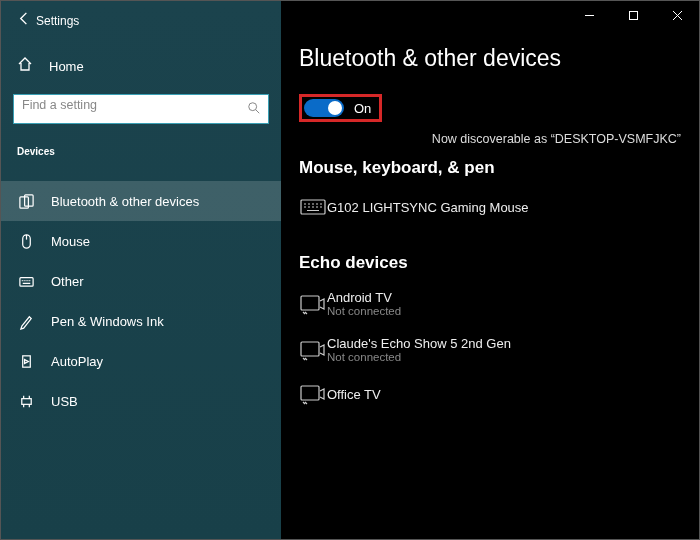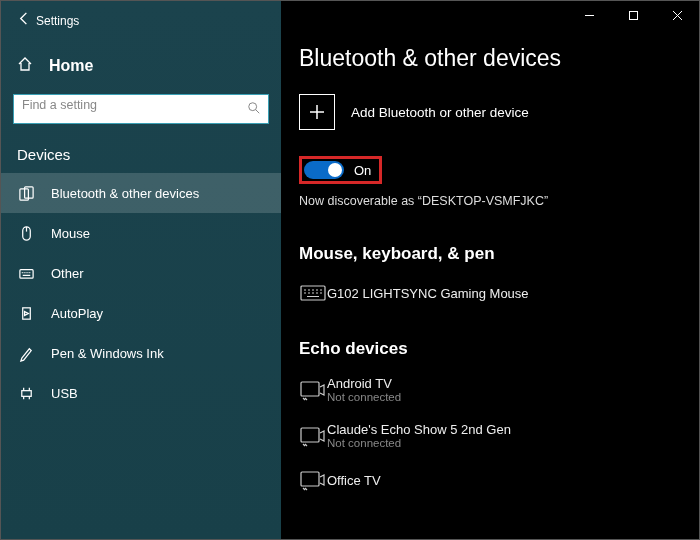--- a/index.html
+++ b/index.html
@@ -3,26 +3,26 @@
   <meta charset="utf-8">
   <style>
     * { margin: 0; padding: 0; box-sizing: border-box; font-family: "Segoe UI", Arial, sans-serif; }
     body { width: 700px; height: 540px; overflow: hidden; display: flex; background: #000; color: #fff; border: 1px solid #555;}
     .sidebar { width: 280px; height: 100%; background: #1d4a54; background: linear-gradient(180deg,#1b434d,#184049); display: flex; flex-direction: column; }
     .sb-top { display: flex; align-items: center; gap: 4px; padding: 10px 16px; }
     .sb-top svg { width: 15px; height: 15px; }
     .sb-title { font-size: 12px; font-weight: 400; }
     .sb-home { display: flex; align-items: center; gap: 16px; padding: 10px 16px; margin-top: 6px; cursor: pointer; }
     .sb-home svg { width: 16px; height: 16px; }
-    .sb-home-label { font-size: 16px; font-weight: bold; }
+    .sb-home-label { font-size: 13px; }
     .search-wrap { margin: 8px 12px; position: relative; }
     .search { width: 100%; height: 30px; background: #fff; border: 1px solid #3aa0b5; padding: 0 30px 8px 8px; font-size: 12.5px; color: #333; outline: none; }
     .search::placeholder { color: #888; }
     .search-icon { position: absolute; right: 8px; top: 7px; width: 14px; height: 14px; color: #666; }
-    .sb-section { font-size: 15px; font-weight: 400; padding: 14px 16px 10px; }
+    .sb-section { font-size: 10px; font-weight: 700; padding: 14px 16px 24px; }
     .sb-items { display: flex; flex-direction: column; }
     .sb-item { display: flex; align-items: center; gap: 16px; padding: 11px 16px; cursor: pointer; font-size: 13px; }
     .sb-item.selected { background: rgba(255,255,255,0.16); }
     .sb-item .ic { width: 18px; height: 18px; display: flex; align-items: center; justify-content: center; }
     .sb-item .ic svg { width: 17px; height: 17px; stroke: #fff; fill: none; stroke-width: 1.3; }
 
     .main { flex: 1; height: 100%; background: #000; position: relative; display: flex; flex-direction: column; }
     .winctrl { position: absolute; top: 0; right: 0; display: flex; }
     .winctrl .wc { width: 44px; height: 28px; display: flex; align-items: center; justify-content: center; cursor: pointer; }
     .winctrl svg { width: 11px; height: 11px; stroke: #fff; fill: none; stroke-width: 1; }
@@ -30,21 +30,21 @@
     h1 { font-size: 23px; font-weight: 400; margin-bottom: 22px; }
     .add-row { display: flex; align-items: center; gap: 16px; margin-bottom: 26px; cursor: pointer; }
     .plus-box { width: 36px; height: 36px; border: 1.5px solid #fff; display: flex; align-items: center; justify-content: center; }
     .plus-box svg { width: 16px; height: 16px; stroke: #fff; stroke-width: 1.5; }
     .add-label { font-size: 13.5px; }
     .bt-label { font-size: 13px; margin-bottom: 6px; }
     .toggle-row { display: flex; align-items: center; gap: 10px; border: 3px solid #d62828; padding: 2px 8px 2px 2px; width: max-content; margin-bottom: 10px; }
     .toggle { width: 40px; height: 18px; border-radius: 9px; background: #0a6bc8; position: relative; cursor: pointer; }
     .toggle::after { content: ""; position: absolute; right: 2px; top: 2px; width: 14px; height: 14px; border-radius: 50%; background: #fff; }
     .toggle-state { font-size: 13px; }
-    .discoverable { font-size: 12.5px; color: #ddd; margin-bottom: 36px; }
+    .discoverable { font-size: 12.5px; color: #ddd; margin-bottom: 12px; text-align: right; }
     h2 { font-size: 17px; font-weight: 700; margin-bottom: 12px; }
     .dev-row { display: flex; align-items: center; padding: 5px 0 14px; cursor: pointer; }
     .dev-row .dic { width: 28px; height: 24px; display: flex; align-items: center; justify-content: center; }
     .dev-row .dic svg { width: 26px; height: 22px; stroke: #ccc; fill: none; stroke-width: 1.2; }
     .dev-txt { display: flex; flex-direction: column; }
     .dev-name { font-size: 13px; color: #eee; }
     .dev-status { font-size: 11.5px; color: #888; }
   </style>
 </head>
 <body>
@@ -100,33 +100,33 @@
           <svg viewBox="0 0 18 18">
             <rect x="2" y="5" width="14" height="9" rx="1"></rect>
             <path d="M4 8h1M6 8h1M8 8h1M10 8h1M12 8h1M5 11h8"></path>
           </svg>
         </span>
         <span>Other</span>
       </div>
       <div class="sb-item">
         <span class="ic">
           <svg viewBox="0 0 18 18">
+            <path d="M4 14 L12 4 L14 6 L6 16 L3 17 L4 14 Z"></path>
+          </svg>
+        </span>
+        <span>Pen &amp; Windows Ink</span>
+      </div>
+      <div class="sb-item">
+        <span class="ic">
+          <svg viewBox="0 0 18 18">
             <rect x="5" y="3" width="8" height="12"></rect>
             <polygon points="7,7 7,11 11,9"></polygon>
           </svg>
         </span>
         <span>AutoPlay</span>
-      </div>
-      <div class="sb-item">
-        <span class="ic">
-          <svg viewBox="0 0 18 18">
-            <path d="M4 14 L12 4 L14 6 L6 16 L3 17 L4 14 Z"></path>
-          </svg>
-        </span>
-        <span>Pen &amp; Windows Ink</span>
       </div>
       <div class="sb-item">
         <span class="ic">
           <svg viewBox="0 0 18 18">
             <path d="M6 3v3M12 3v3M6 15v-3M12 15v-3"></path>
             <rect x="4" y="6" width="10" height="6"></rect>
           </svg>
         </span>
         <span>USB</span>
       </div>
@@ -146,28 +146,20 @@
         </svg>
       </div>
     <div class="wc">
         <svg viewBox="0 0 11 11">
           <path d="M1 1 L10 10 M10 1 L1 10"></path>
         </svg>
       </div>
   </div>
   <div class="content">
     <h1>Bluetooth &amp; other devices</h1>
-    <div class="add-row">
-      <div class="plus-box">
-        <svg viewBox="0 0 16 16">
-            <path d="M8 1 V15 M1 8 H15"></path>
-          </svg>
-      </div>
-      <span class="add-label">Add Bluetooth or other device</span>
-    </div>
     <div class="toggle-row">
       <div class="toggle"></div>
       <span class="toggle-state">On</span>
     </div>
     <div class="discoverable">Now discoverable as “DESKTOP-VSMFJKC”</div>
 
     <h2>Mouse, keyboard, &amp; pen</h2>
     <div class="dev-row">
       <span class="dic">
         <svg viewBox="0 0 26 18">

